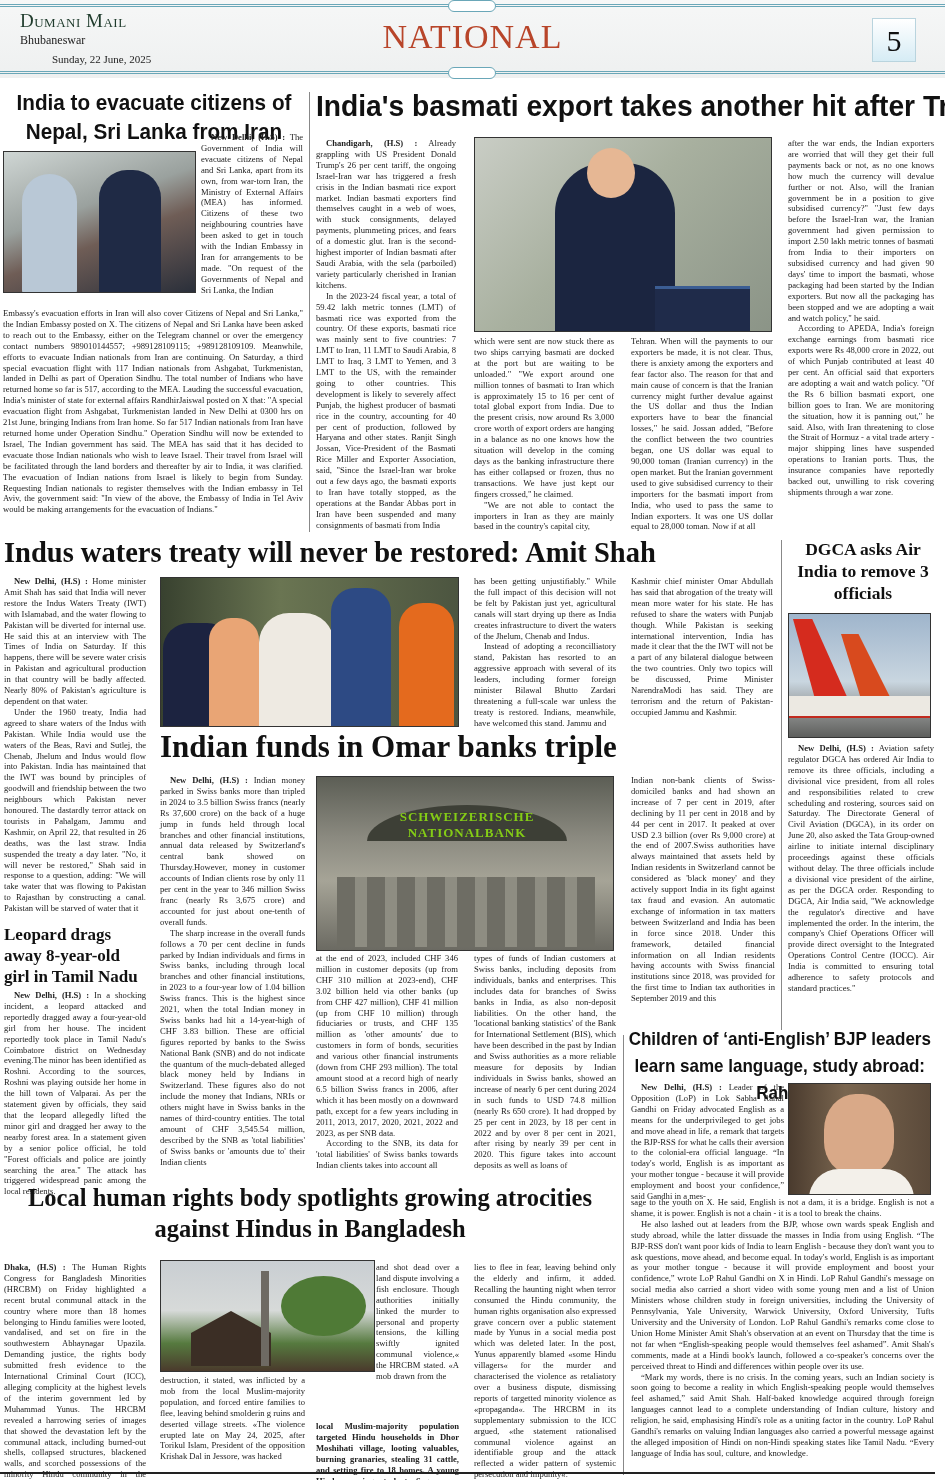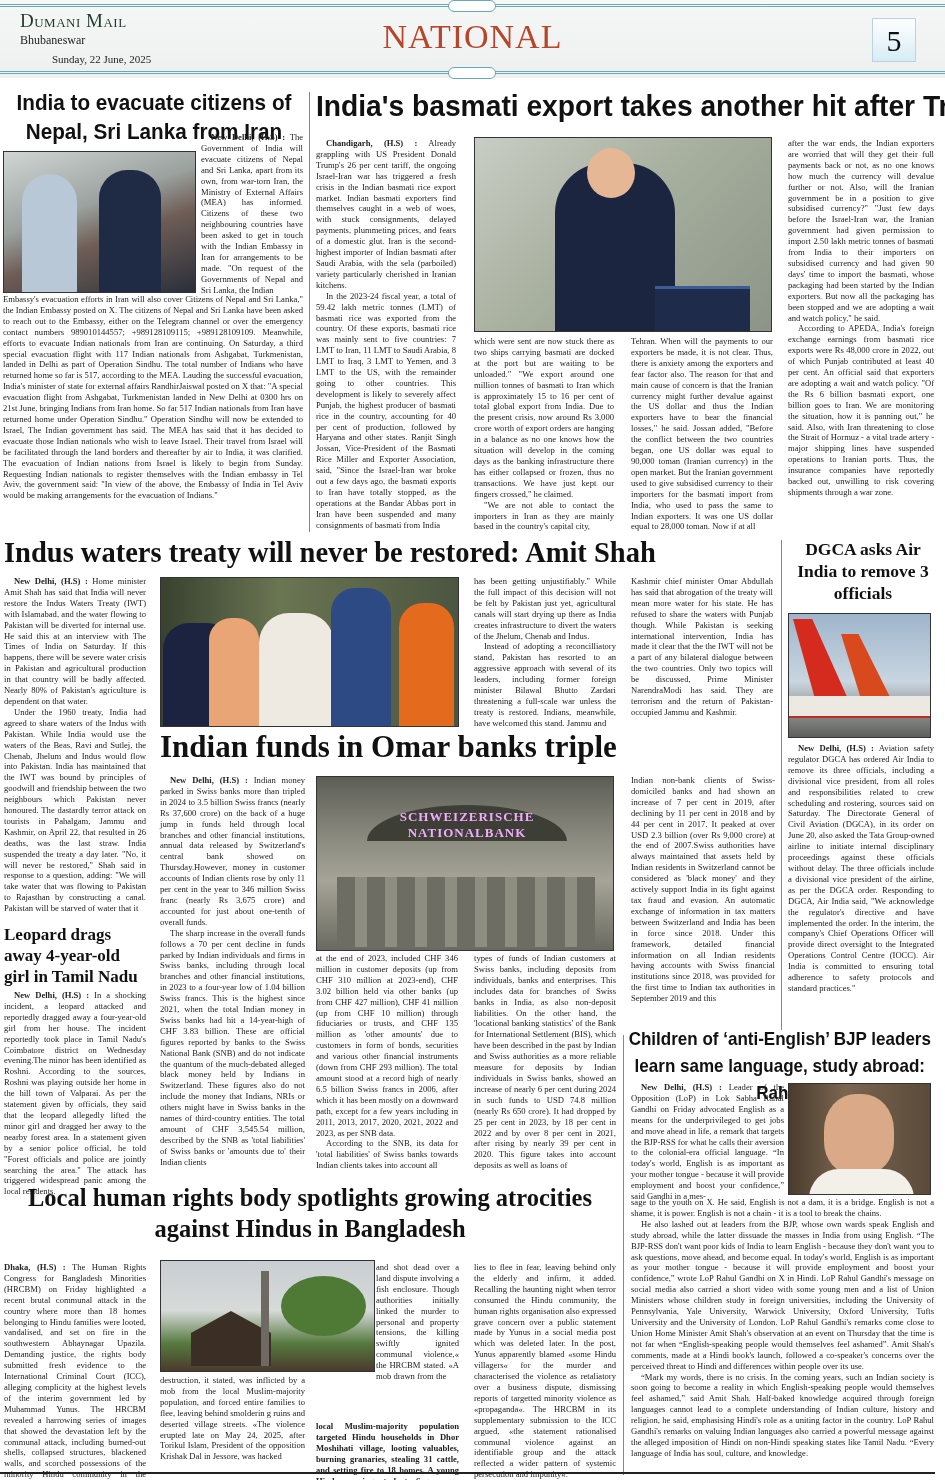--- a/index.html
+++ b/index.html
@@ -38,21 +38,21 @@
 <div class="abs ornament" style="top:67px"></div>
 
 <div class="abs hl cond" style="left:4px;top:88px;width:300px;font-size:22.5px;line-height:29px;text-align:center;transform:scaleX(0.92);width:326px;">India to evacuate citizens of Nepal, Sri Lanka from Iran</div>
 <div class="abs photo" style="left:3px;top:151px;width:193px;height:142px;background:linear-gradient(160deg,#cfd6d4 0%,#9aa19e 40%,#6f5d56 60%,#2a2f3a 100%);">
   <div style="position:absolute;left:18px;top:22px;width:55px;height:120px;background:#b9c8d6;border-radius:28px 28px 4px 4px;"></div>
   <div style="position:absolute;left:95px;top:18px;width:62px;height:124px;background:#1f2a45;border-radius:28px 28px 4px 4px;"></div>
 </div>
 <div class="abs body-text" style="left:201px;top:132px;width:102px;font-family:Liberation Serif, serif;">
   <p><span class="dateline">New Delhi, (H.S) :</span> <span>The Government of India will evacuate citizens of Nepal and Sri Lanka, apart from its own, from war-torn Iran, the Ministry of External Affairs (MEA) has informed. Citizens of these two neighbouring countries have been asked to get in touch with the Indian Embassy in Iran for arrangements to be made. "On request of the Governments of Nepal and Sri Lanka, the Indian</span></p>
 </div>
-<div class="abs body-text" style="left:3px;top:294px;width:300px;">
+<div class="abs body-text" style="left:3px;top:308px;width:300px;">
   <span>Embassy's evacuation efforts in Iran will also cover Citizens of Nepal and Sri Lanka," the Indian Embassy posted on X. The citizens of Nepal and Sri Lanka have been asked to reach out to the Embassy, either on the Telegram channel or over the emergency contact numbers 989010144557; +989128109115; +989128109109. Meanwhile, efforts to evacuate Indian nationals from Iran are continuing. On Saturday, a third special evacuation flight with 117 Indian nationals from Ashgabat, Turkmenistan, landed in Delhi as part of Operation Sindhu. The total number of Indians who have returned home so far is 517, according to the MEA. Lauding the successful evacuation, India's minister of state for external affairs RandhirJaiswal posted on X that: "A special evacuation flight from Ashgabat, Turkmenistan landed in New Delhi at 0300 hrs on 21st June, bringing Indians from Iran home. So far 517 Indian nationals from Iran have returned home under Operation Sindhu." Operation Sindhu will now be extended to Israel, The Indian government has said. The MEA has said that it has decided to evacuate those Indian nationals who wish to leave Israel. Their travel from Israel will be facilitated through the land borders and thereafter by air to India, it was clarified. The evacuation of Indian nations from Israel is likely to begin from Sunday. Requesting Indian nationals to register themselves with the Indian embassy in Tel Aviv, the government said: "In view of the above, the Embassy of India in Tel Aviv would be making arrangements for the evacuation of Indians."</span>
 </div>
 
 <div class="abs vline" style="left:309px;top:92px;height:440px;"></div>
 
 <div class="abs hl cond" style="left:316px;top:88px;width:660px;font-size:30px;line-height:36px;transform:scaleX(0.94);white-space:nowrap;">India's basmati export takes another hit after Trump tariffs</div>
 <div class="abs body-text" style="left:316px;top:138px;width:140px;">
   <p><span class="dateline">Chandigarh, (H.S) :</span> <span>Already grappling with US President Donald Trump's 26 per cent tariff, the ongoing Israel-Iran war has triggered a fresh crisis in the Indian basmati rice export market. Indian basmati exporters find themselves caught in a web of woes, with stuck consignments, delayed payments, plummeting prices, and fears of a domestic glut. Iran is the second-highest importer of Indian basmati after Saudi Arabia, with the sela (parboiled) variety particularly cherished in Iranian kitchens.</span></p>
   <p>In the 2023-24 fiscal year, a total of 59.42 lakh metric tonnes (LMT) of basmati rice was exported from the country. Of these exports, basmati rice was mainly sent to five countries: 7 LMT to Iran, 11 LMT to Saudi Arabia, 8 LMT to Iraq, 3 LMT to Yemen, and 3 LMT to the US, with the remainder going to other countries. This development is likely to severely affect Punjab, the highest producer of basmati rice in the country, accounting for 40 per cent of production, followed by Haryana and other states. Ranjit Singh Jossan, Vice-President of the Basmati Rice Miller and Exporter Association, said, "Since the Israel-Iran war broke out a few days ago, the basmati exports to Iran have totally stopped, as the operations at the Bandar Abbas port in Iran have been suspended and many consignments of basmati from India</p>
 </div>
@@ -104,35 +104,35 @@
 <div class="abs body-text" style="left:788px;top:743px;width:146px;">
   <p><span class="dateline">New Delhi, (H.S) :</span> <span>Aviation safety regulator DGCA has ordered Air India to remove its three officials, including a divisional vice president, from all roles and responsibilities related to crew scheduling and rostering, sources said on Saturday. The Directorate General of Civil Aviation (DGCA), in its order on June 20, also asked the Tata Group-owned airline to initiate internal disciplinary proceedings against these officials without delay. The three officials include a divisional vice president of the airline, as per the DGCA order. Responding to DGCA, Air India said, "We acknowledge the regulator's directive and have implemented the order. In the interim, the company's Chief Operations Officer will provide direct oversight to the Integrated Operations Control Centre (IOCC). Air India is committed to ensuring total adherence to safety protocols and standard practices."</span></p>
 </div>
 
 <div class="abs hl" style="left:160px;top:728px;width:620px;font-size:31px;line-height:38px;white-space:nowrap;">Indian funds in Omar banks triple</div>
 <div class="abs body-text" style="left:160px;top:775px;width:145px;">
   <p><span class="dateline">New Delhi, (H.S) :</span> <span>Indian money parked in Swiss banks more than tripled in 2024 to 3.5 billion Swiss francs (nearly Rs 37,600 crore) on the back of a huge jump in funds held through local branches and other financial institutions, annual data released by Switzerland's central bank showed on Thursday.However, money in customer accounts of Indian clients rose by only 11 per cent in the year to 346 million Swiss franc (nearly Rs 3,675 crore) and accounted for just about one-tenth of overall funds.</span></p>
   <p>The sharp increase in the overall funds follows a 70 per cent decline in funds parked by Indian individuals and firms in Swiss banks, including through local branches and other financial institutions, in 2023 to a four-year low of 1.04 billion Swiss francs. This is the highest since 2021, when the total Indian money in Swiss banks had hit a 14-year-high of CHF 3.83 billion. These are official figures reported by banks to the Swiss National Bank (SNB) and do not indicate the quantum of the much-debated alleged black money held by Indians in Switzerland. These figures also do not include the money that Indians, NRIs or others might have in Swiss banks in the names of third-country entities. The total amount of CHF 3,545.54 million, described by the SNB as 'total liabilities' of Swiss banks or 'amounts due to' their Indian clients</p>
 </div>
 <div class="abs photo" style="left:316px;top:776px;width:298px;height:175px;background:linear-gradient(180deg,#5c5e55 0%,#8b8a80 35%,#a6a497 60%,#6b6a62 100%);">
-  <div style="position:absolute;left:50px;top:28px;width:200px;height:36px;background:#3d3f36;border-radius:50% 50% 0 0/100% 100% 0 0;color:#f0abfc;font-family:'Liberation Serif',serif;font-size:13px;font-weight:bold;text-align:center;line-height:16px;padding-top:4px;letter-spacing:1px;">SCHWEIZERISCHE NATIONALBANK</div>
+  <div style="position:absolute;left:50px;top:28px;width:200px;height:36px;background:#3d3f36;border-radius:50% 50% 0 0/100% 100% 0 0;color:#84cc16;font-family:'Liberation Serif',serif;font-size:13px;font-weight:bold;text-align:center;line-height:16px;padding-top:4px;letter-spacing:1px;">SCHWEIZERISCHE NATIONALBANK</div>
   <div style="position:absolute;left:20px;top:100px;width:258px;height:70px;background:repeating-linear-gradient(90deg,#6e6d64 0 18px,#8e8d82 18px 30px);"></div>
 </div>
 <div class="abs body-text" style="left:316px;top:953px;width:142px;">
   <p style="text-indent:0">at the end of 2023, included CHF 346 million in customer deposits (up from CHF 310 million at 2023-end), CHF 3.02 billion held via other banks (up from CHF 427 million), CHF 41 million (up from CHF 10 million) through fiduciaries or trusts, and CHF 135 million as 'other amounts' due to customers in form of bonds, securities and various other financial instruments (down from CHF 293 million). The total amount stood at a record high of nearly 6.5 billion Swiss francs in 2006, after which it has been mostly on a downward path, except for a few years including in 2011, 2013, 2017, 2020, 2021, 2022 and 2023, as per SNB data.</p>
   <p>According to the SNB, its data for 'total liabilities' of Swiss banks towards Indian clients takes into account all</p>
 </div>
 <div class="abs body-text" style="left:474px;top:953px;width:142px;">
   <span>types of funds of Indian customers at Swiss banks, including deposits from individuals, banks and enterprises. This includes data for branches of Swiss banks in India, as also non-deposit liabilities. On the other hand, the 'locational banking statistics' of the Bank for International Settlement (BIS), which have been described in the past by Indian and Swiss authorities as a more reliable measure for deposits by Indian individuals in Swiss banks, showed an increase of nearly 6 per cent during 2024 in such funds to USD 74.8 million (nearly Rs 650 crore). It had dropped by 25 per cent in 2023, by 18 per cent in 2022 and by over 8 per cent in 2021, after rising by nearly 39 per cent in 2020. This figure takes into account deposits as well as loans of</span>
 </div>
 <div class="abs body-text" style="left:631px;top:775px;width:144px;">
   <span>Indian non-bank clients of Swiss-domiciled banks and had shown an increase of 7 per cent in 2019, after declining by 11 per cent in 2018 and by 44 per cent in 2017. It peaked at over USD 2.3 billion (over Rs 9,000 crore) at the end of 2007.Swiss authorities have always maintained that assets held by Indian residents in Switzerland cannot be considered as 'black money' and they actively support India in its fight against tax fraud and evasion. An automatic exchange of information in tax matters between Switzerland and India has been in force since 2018. Under this framework, detailed financial information on all Indian residents having accounts with Swiss financial institutions since 2018, was provided for the first time to Indian tax authorities in September 2019 and this</span>
 </div>
 
-<div class="abs hl" style="left:4px;top:924px;width:142px;font-size:17px;line-height:21px;">Leopard drags away 4-year-old girl in Tamil Nadu</div>
+<div class="abs hl" style="left:4px;top:924px;width:142px;font-size:17px;line-height:21px;">Leopard drags away 8-year-old girl in Tamil Nadu</div>
 <div class="abs body-text" style="left:4px;top:990px;width:142px;">
   <p><span class="dateline">New Delhi, (H.S) :</span> <span>In a shocking incident, a leopard attacked and reportedly dragged away a four-year-old girl from her house. The incident reportedly took place in Tamil Nadu's Coimbatore district on Wednesday evening.The minor has been identified as Roshni. According to the sources, Roshni was playing outside her home in the hill town of Valparai. As per the statement given by officials, they said that the leopard allegedly lifted the minor girl and dragged her away to the nearby forest area. In a statement given by a senior police official, he told "Forest officials and police are jointly searching the area." The attack has triggered widespread panic among the local residents.</span></p>
 </div>
 
 <div class="abs hl cond" style="left:628px;top:1025px;width:330px;font-size:18.5px;line-height:27px;text-align:center;transform:scaleX(0.92);">Children of ‘anti-English’ BJP leaders learn same language, study abroad: Rahul</div>
 <div class="abs body-text" style="left:631px;top:1082px;width:153px;">
   <p><span class="dateline">New Delhi, (H.S) :</span> <span>Leader of the Opposition (LoP) in Lok Sabha Rahul Gandhi on Friday advocated English as a means for the underprivileged to get jobs and move ahead in life, a remark that targets the BJP-RSS for what he calls their aversion to the colonial-era official language. “In today's world, English is as important as your mother tongue - because it will provide employment and boost your confidence,” said Gandhi in a mes-</span></p>
 </div>
 <div class="abs photo" style="left:788px;top:1083px;width:143px;height:112px;background:linear-gradient(90deg,#4a3b2e 0%,#7a6650 40%,#5b4a3a 100%);">
   <div style="position:absolute;left:35px;top:10px;width:70px;height:80px;background:#d9a988;border-radius:45% 45% 40% 40%;"></div>

